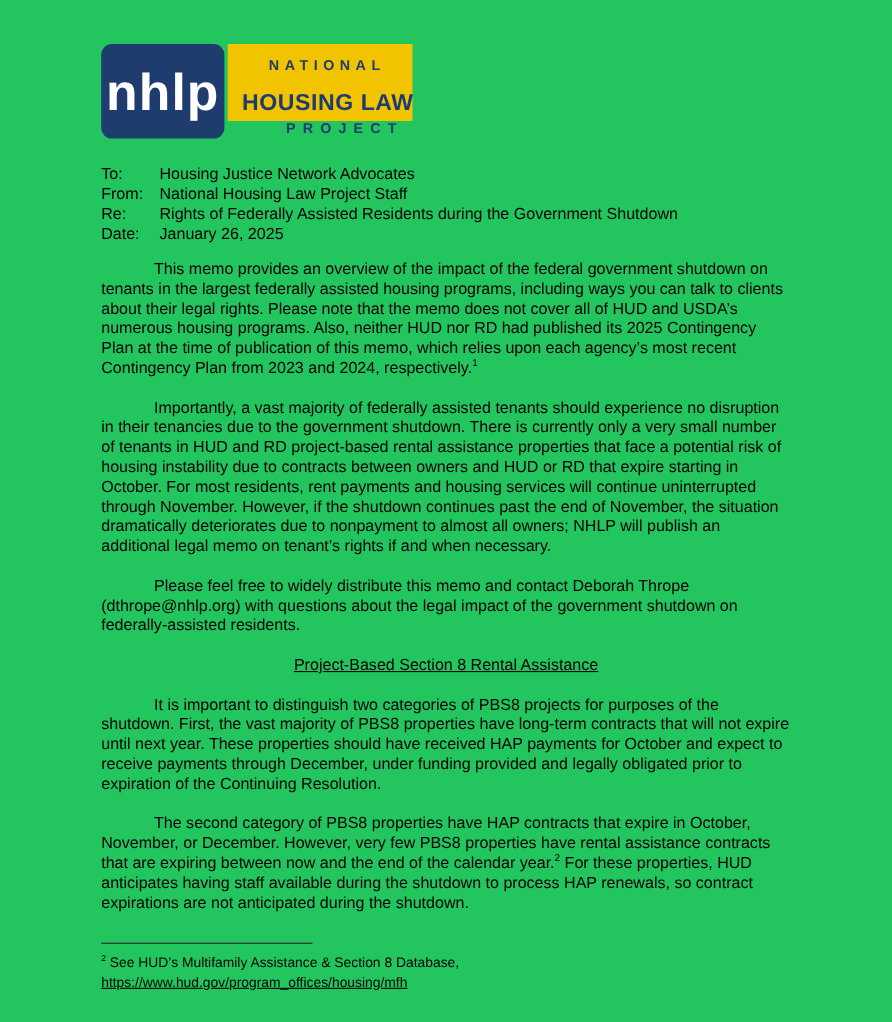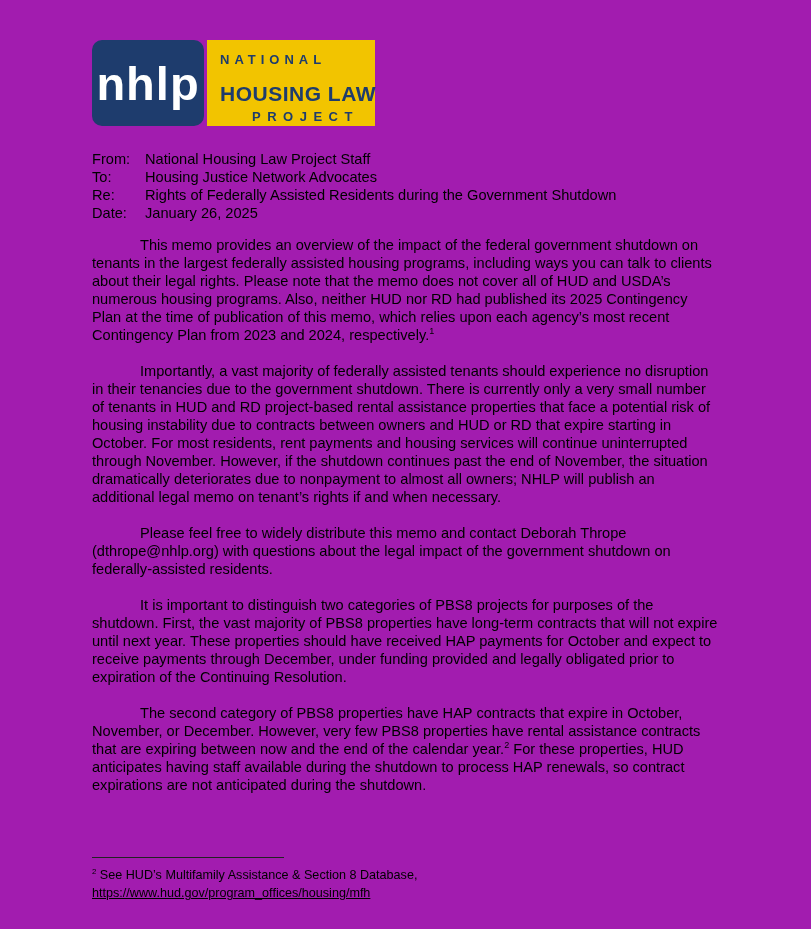--- a/index.html
+++ b/index.html
@@ -1,21 +1,21 @@
 <!DOCTYPE html>
 <html><head>
 <meta charset="utf-8">
 <style>
   html, body { margin: 0; padding: 0; background: #ffffff; }
   .page {
     position: relative;
     width: 811px;
     height: 929px;
     margin: 0 auto;
-    background: #a21caf;
+    background: #22c55e;
     box-sizing: border-box;
     padding: 40px 92px 0 92px;
     overflow: hidden;
     font-family: "Liberation Sans", sans-serif;
     color: #000000;
   }
 
   
   .logo { display: flex; align-items: stretch; margin-bottom: 24px; }
   .logo-mark {
@@ -23,27 +23,28 @@
     background: #1e3c6d;
     border-radius: 10px;
     display: flex; align-items: center; justify-content: center;
     color: #ffffff;
     font-weight: bold;
     font-size: 47px;
     letter-spacing: 1px;
     flex-shrink: 0;
   }
   .logo-word {
-    width: 168px; height: 86px;
+    width: 168px; height: 70px;
     background: #f2c400;
     color: #1e3c6d;
     box-sizing: border-box;
     padding: 12px 0 0 13px;
     margin-left: 3px;
     flex-shrink: 0;
+    text-align: center;
   }
   .logo-line1 { font-size: 13px; font-weight: bold; letter-spacing: 5px; white-space: nowrap; }
   .logo-line2 { font-size: 21px; font-weight: bold; letter-spacing: 0.5px; margin-top: 15px; white-space: nowrap; }
   .logo-line3 { font-size: 13px; font-weight: bold; letter-spacing: 6.5px; margin-top: 3px; white-space: nowrap; padding-left: 32px; }
 
   
   .memo-header { margin-bottom: 14px; font-size: 14.6px; line-height: 18px; }
   .memo-row { display: flex; }
   .memo-label { width: 53px; flex-shrink: 0; }
   .memo-value { flex: 1; }
@@ -96,41 +97,42 @@
     </div>
     <div class="logo-word">
       <div class="logo-line1">NATIONAL</div>
       <div class="logo-line2">HOUSING LAW</div>
       <div class="logo-line3">PROJECT</div>
     </div>
   </div>
 
   <div class="memo-header">
     <div class="memo-row">
+      <span class="memo-label">To:</span>
+      <span class="memo-value">Housing Justice Network Advocates</span>
+    </div>
+    <div class="memo-row">
       <span class="memo-label">From:</span>
       <span class="memo-value">National Housing Law Project Staff</span>
-    </div>
-    <div class="memo-row">
-      <span class="memo-label">To:</span>
-      <span class="memo-value">Housing Justice Network Advocates</span>
     </div>
     <div class="memo-row">
       <span class="memo-label">Re:</span>
       <span class="memo-value">Rights of Federally Assisted Residents during the Government Shutdown</span>
     </div>
     <div class="memo-row">
       <span class="memo-label">Date:</span>
       <span class="memo-value">January 26, 2025</span>
     </div>
   </div>
 
   <p class="body-para"><span>This memo provides an overview of the impact of the federal government shutdown on tenants in the largest federally assisted housing programs, including ways you can talk to clients about their legal rights. Please note that the memo does not cover all of HUD and USDA’s numerous housing programs. Also, neither HUD nor RD had published its 2025 Contingency Plan at the time of publication of this memo, which relies upon each agency’s most recent Contingency Plan from 2023 and 2024, respectively.</span><sup>1</sup></p>
   <p class="body-para"><span class="run-bold">Importantly, a vast majority of federally assisted tenants should experience no disruption in their tenancies due to the government shutdown. </span><span>There is currently only a very small number of tenants in HUD and RD project-based rental assistance properties that face a potential risk of housing instability due to contracts between owners and HUD or RD that expire starting in October. For most residents, rent payments and housing services will continue uninterrupted through November. However, if the shutdown continues past the end of November, the situation dramatically deteriorates due to nonpayment to almost all owners; NHLP will publish an additional legal memo on tenant’s rights if and when necessary.</span></p>
   <p class="body-para"><span class="run-bold">Please feel free to widely distribute this memo and contact Deborah Thrope (dthrope@nhlp.org) with questions about the legal impact of the government shutdown on federally-assisted residents.</span></p>
 
+  <h2 class="section-heading">Project-Based Section 8 Rental Assistance</h2>
 
   <p class="body-para"><span>It is important to distinguish two categories of PBS8 projects for purposes of the shutdown. First, the vast majority of PBS8 properties have long-term contracts that will not expire until next year. These properties should have received HAP payments for October and expect to receive payments through December, under funding provided and legally obligated prior to expiration of the Continuing Resolution.</span></p>
   <p class="body-para"><span>The second category of PBS8 properties have HAP contracts that expire in October, November, or December. However, very few PBS8 properties have rental assistance contracts that are expiring between now and the end of the calendar year.</span><sup>2</sup><span> For these properties, HUD anticipates having staff available during the shutdown to process HAP renewals, so contract expirations are not anticipated during the shutdown.</span></p>
 
   <div class="footnotes">
     <hr class="footnote-separator">
     <p class="footnote"><sup>2</sup><span> See HUD’s Multifamily Assistance &amp; Section 8 Database,</span></p>
     <p class="footnote">
       <a class="footnote-link" href="#">https://www.hud.gov/program_offices/housing/mfh</a>
     </p>

